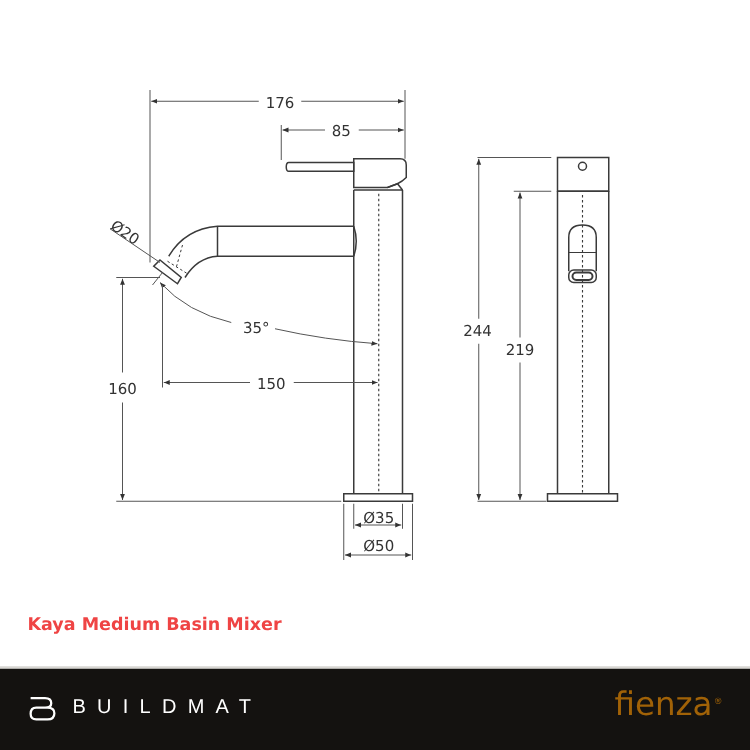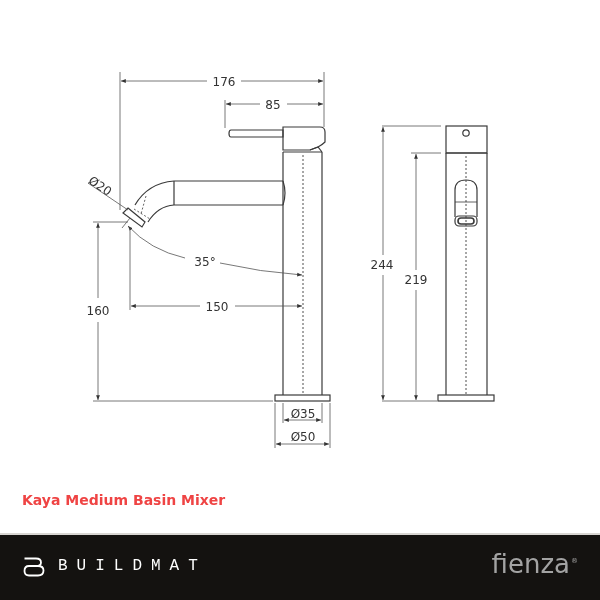--- a/index.html
+++ b/index.html
@@ -3,22 +3,22 @@
   <meta charset="utf-8">
   <style>
     html, body { margin: 0; padding: 0; }
     body { width: 600px; height: 600px; background: #ffffff; position: relative; overflow: hidden; font-family: "Liberation Sans", sans-serif; }
     .drawing { position: absolute; left: 0; top: 0; width: 600px; height: 480px; }
     .dim-text { font-family: "DejaVu Sans", sans-serif; font-size: 12px; fill: #333333; }
     .title { position: absolute; left: 22px; top: 492px; font-family: "DejaVu Sans", sans-serif; font-weight: bold; font-size: 14px; color: #ef4444; letter-spacing: 0; }
     .divider { position: absolute; left: 0; top: 533px; width: 600px; height: 2px; background: #d8d6d2; }
     .footer { position: absolute; left: 0; top: 535px; width: 600px; height: 65px; background: #141210; }
     .bm-logo { position: absolute; left: 23px; top: 22px; width: 22px; height: 20px; }
-    .bm-text { position: absolute; left: 58px; top: 22px; color: #ffffff; font-family: Liberation Mono, monospace; font-size: 16px; letter-spacing: 9px; font-weight: normal; }
-    .fienza { position: absolute; right: 22px; top: 14px; color: #a3a3a3; font-family: "DejaVu Sans", sans-serif; font-size: 26px; letter-spacing: 0; }
+    .bm-text { position: absolute; left: 58px; top: 22px; color: #ffffff; font-family: Liberation Sans, sans-serif; font-size: 16px; letter-spacing: 9px; font-weight: normal; }
+    .fienza { position: absolute; right: 22px; top: 14px; color: #a16207; font-family: "DejaVu Sans", sans-serif; font-size: 26px; letter-spacing: 0; }
     .reg { font-size: 7px; vertical-align: top; position: relative; top: 8px; margin-left: 1px; }
   </style>
 </head>
 <body>
 
 <svg class="drawing" viewBox="0 0 600 480" xmlns="http://www.w3.org/2000/svg">
   <defs>
     <marker id="arr" viewBox="0 0 10 10" refX="10" refY="5" markerWidth="6" markerHeight="6" orient="auto-start-reverse">
       <path d="M0,1 L10,5 L0,9 z" fill="#333"></path>
     </marker>

